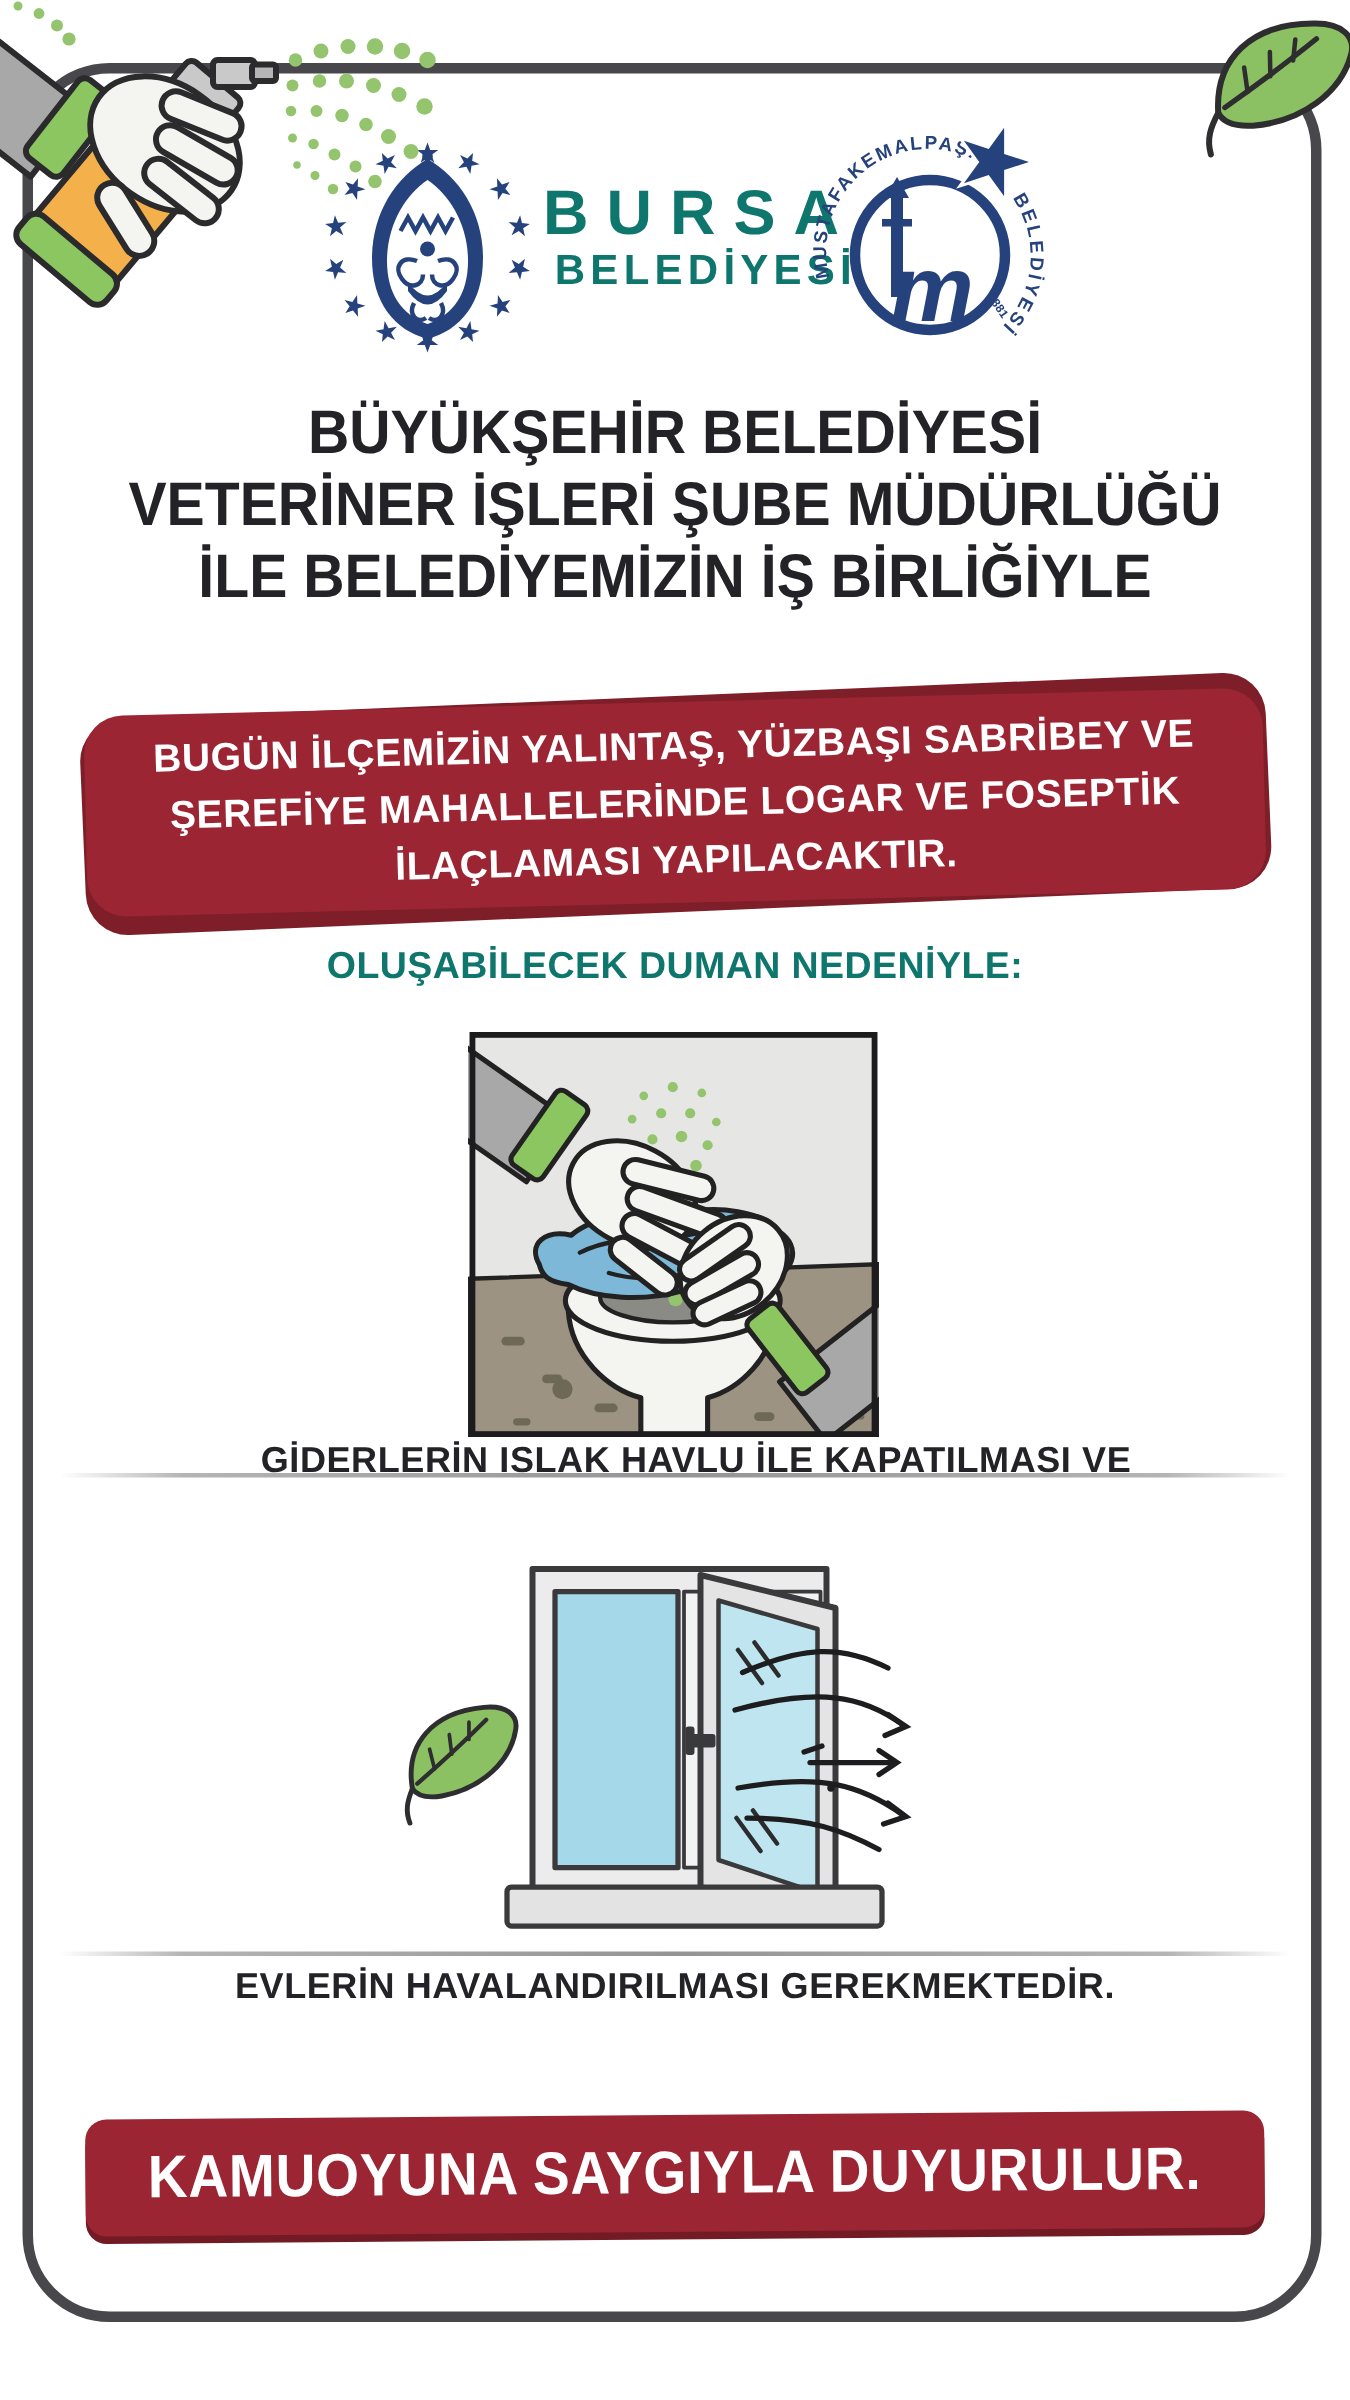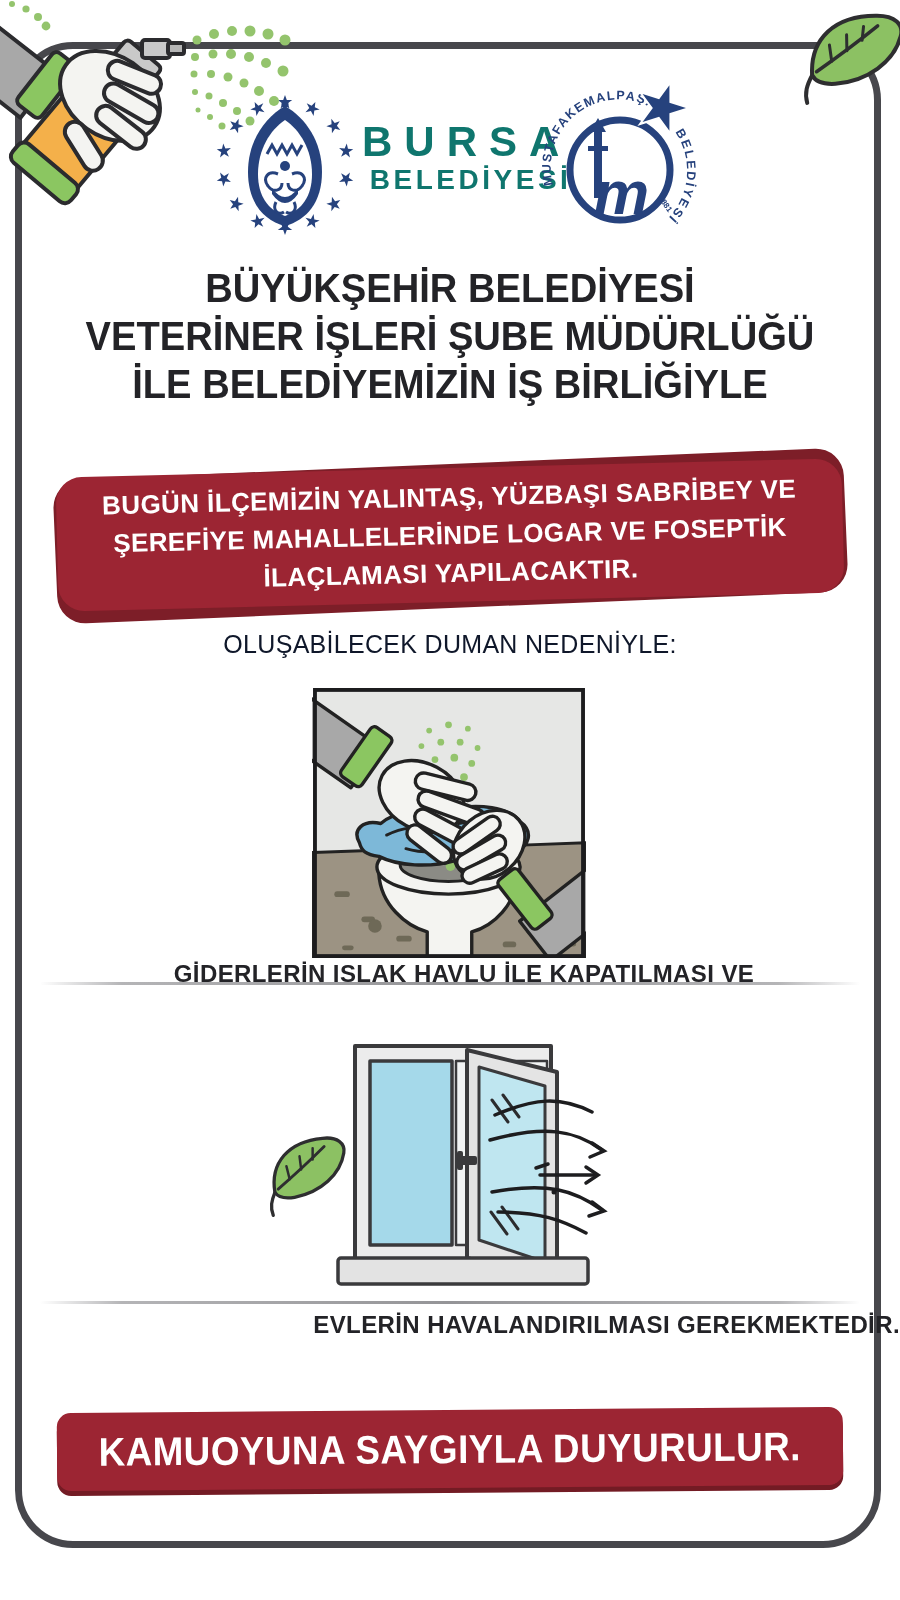--- a/index.html
+++ b/index.html
@@ -23,22 +23,22 @@
 
   
   .ann{position:absolute;left:57px;top:468px;width:786px;height:134px;z-index:3;}
   .ann-shadow{position:absolute;left:-2px;right:-3px;top:-4px;bottom:-6px;background:#7d1e28;
               border-radius:28px;transform:rotate(-2.4deg);}
   .ann-main{position:absolute;left:0;right:0;top:0;bottom:0;background:#9c2533;border-radius:26px;
             transform:rotate(-1.4deg);display:flex;flex-direction:column;justify-content:center;
             text-align:center;color:#ffffff;font-weight:bold;font-size:26px;line-height:38px;
             letter-spacing:.4px;}
 
-  .heading{position:absolute;left:0;right:0;top:630px;text-align:center;color:#0f172a;
-           font-weight:normal;font-size:25px;letter-spacing:.3px;z-index:3;}
+  .heading{position:absolute;left:0;right:0;top:630px;text-align:center;color:#0f766e;
+           font-weight:bold;font-size:25px;letter-spacing:.3px;z-index:3;}
   .caption{position:absolute;left:0;right:0;text-align:center;color:#232327;
            font-weight:bold;font-size:24px;letter-spacing:.4px;z-index:3;}
   .divider{position:absolute;left:40px;width:820px;height:3px;border-radius:2px;z-index:2;
            background:linear-gradient(90deg,rgba(90,90,95,0) 0%,rgba(90,90,95,.45) 10%,
            rgba(60,60,65,.55) 50%,rgba(90,90,95,.45) 90%,rgba(90,90,95,0) 100%);}
 
   
   .footer{position:absolute;left:57px;top:1410px;width:786px;height:78px;background:#9c2533;
           border-radius:14px;transform:rotate(-0.45deg);box-shadow:0 5px 0 #731b24;z-index:3;
           display:flex;align-items:center;justify-content:center;}
@@ -288,19 +288,19 @@
       <path d="M252,152 C308,142 334,150 362,170"></path>
       <path d="M352,162 L364,171 L349,176"></path>
       <path d="M258,172 C300,172 322,180 346,193"></path>
       <path d="M296,128 L308,124"></path>
       <circle cx="314" cy="152" r="2.5" fill="#1d1d1f" stroke="none"></circle>
     </g>
     <rect x="98" y="218" width="250" height="26" rx="3" fill="#e3e3e3" stroke="#3a3a3c" stroke-width="3.5"></rect>
   </svg>
 
   <div class="divider" style="top:1301px;"></div>
-  <div class="caption" style="top:1311px;text-align:right;">EVLERİN HAVALANDIRILMASI GEREKMEKTEDİR.</div>
+  <div class="caption" style="top:1311px;">EVLERİN HAVALANDIRILMASI GEREKMEKTEDİR.</div>
 
   <div class="footer">
     <span>KAMUOYUNA SAYGIYLA DUYURULUR.</span>
   </div>
 
 </div>
 
 </body></html>

